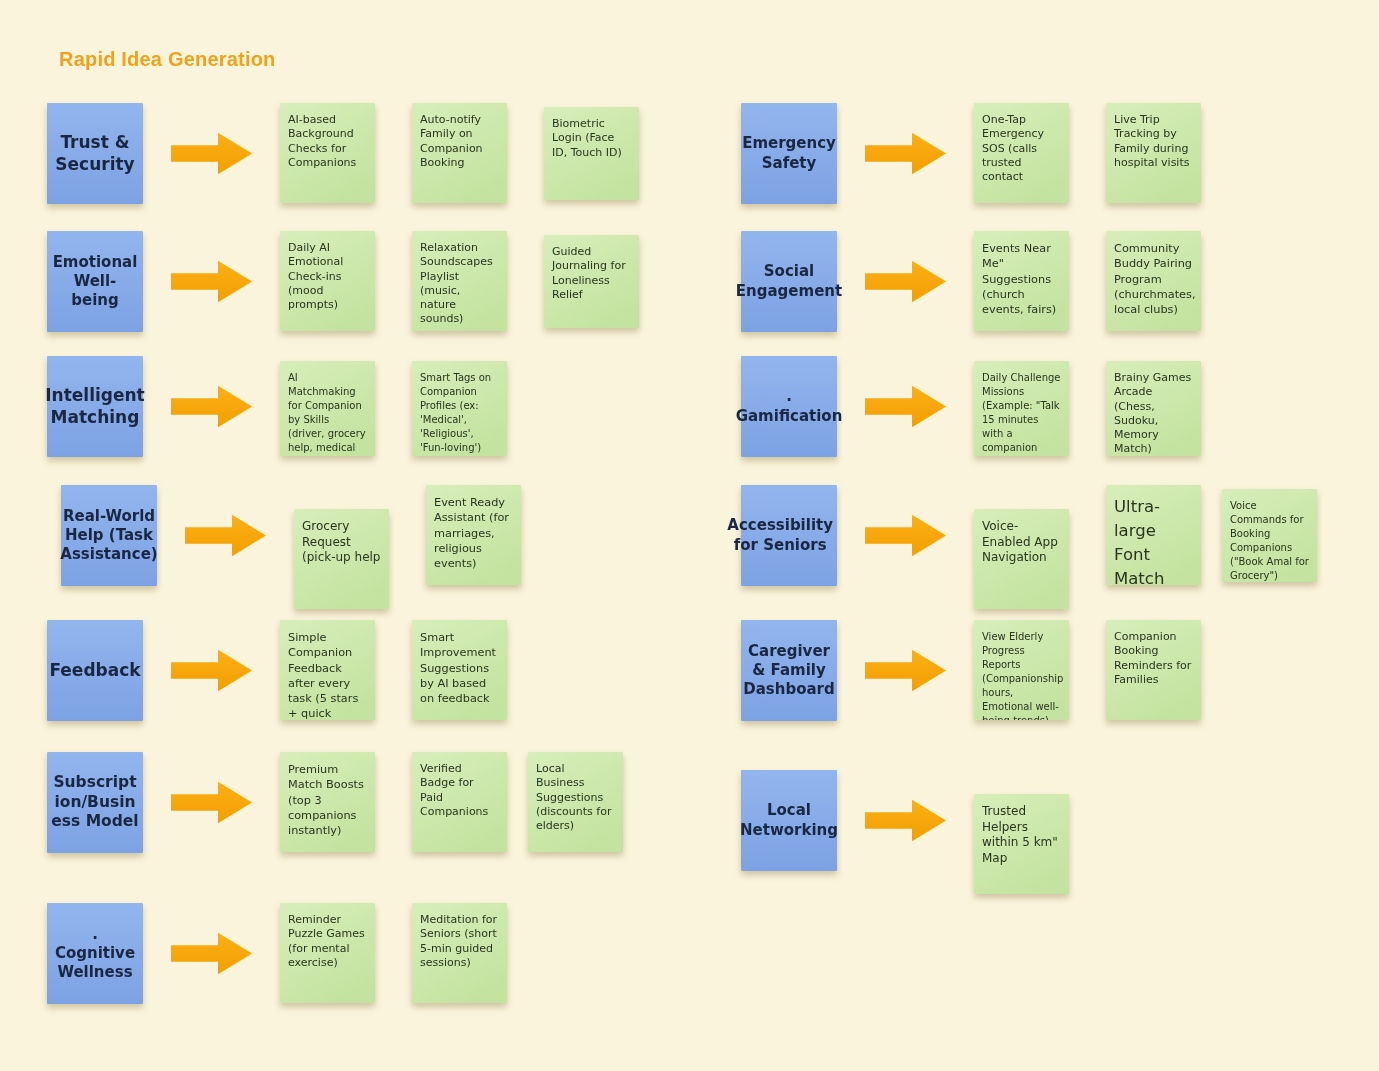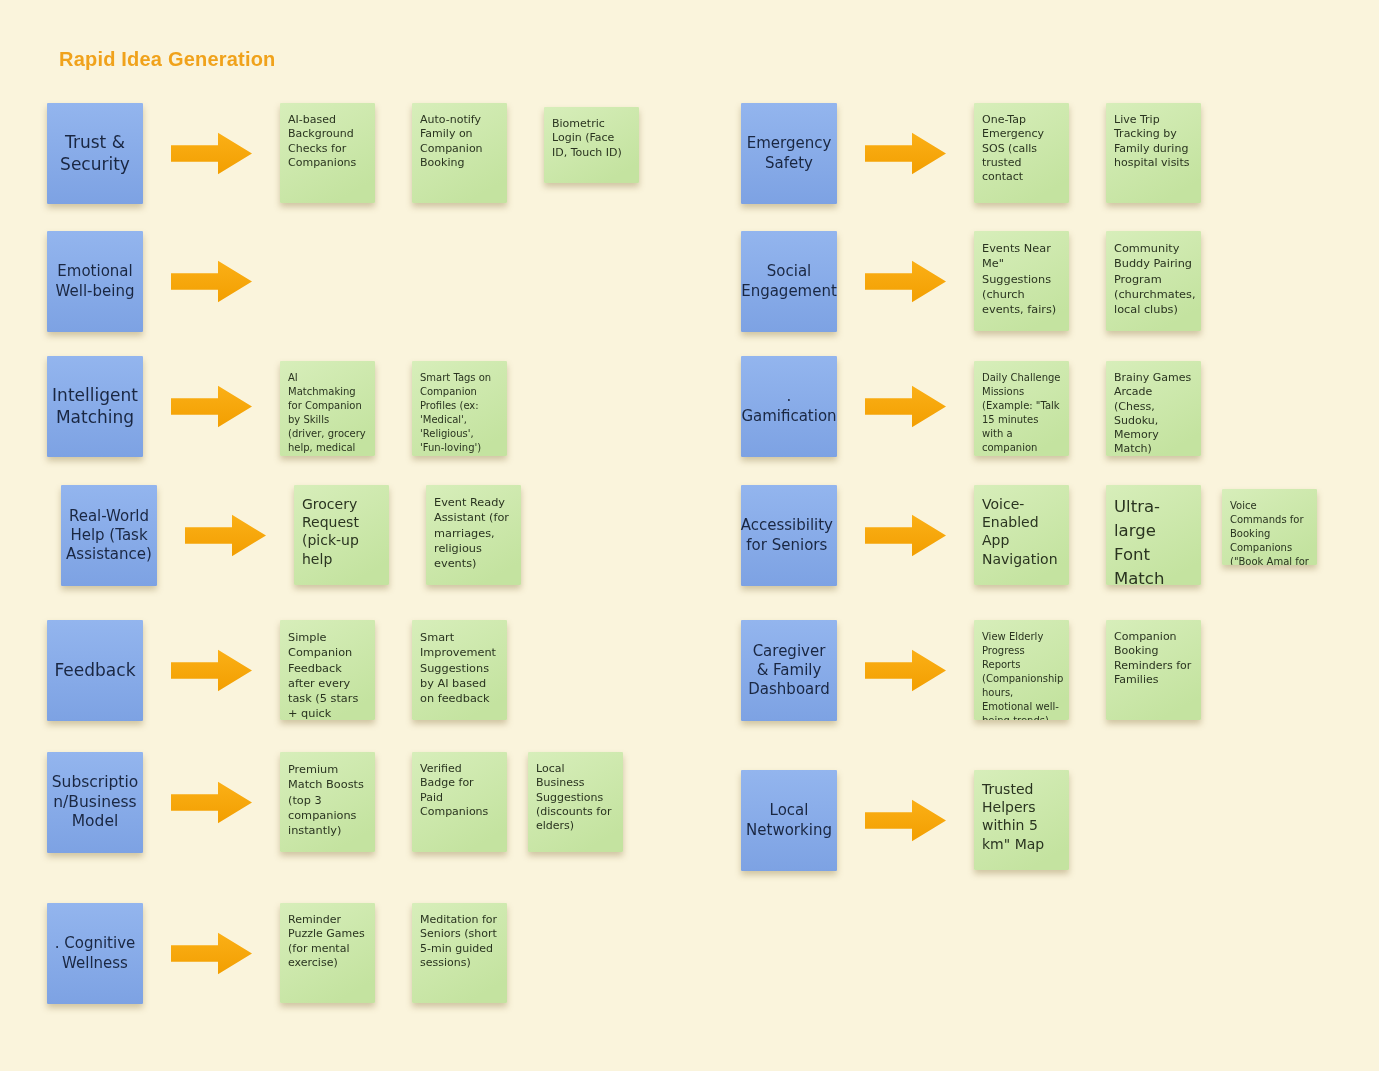--- a/index.html
+++ b/index.html
@@ -21,21 +21,21 @@
   .note{
     box-sizing:border-box;border-radius:1px;
     box-shadow:0 4px 6px rgba(130,110,55,.35);
   }
   .blue{
     flex:none;width:96px;height:101px;
     background:linear-gradient(180deg,#93b5ee 0%,#7da2e3 100%);
     color:#1a2742;
     display:flex;align-items:center;justify-content:center;
     text-align:center;font-size:15px;line-height:1.28;
-    padding:4px;white-space:pre-line;
+    padding:4px;white-space:pre-line;font-weight:bold;
   }
   .cat-lg{font-size:17px;}
   .cat-sm{font-size:15px;justify-content:flex-end;}
   .break-all{word-break:break-all;font-size:15.5px;}
   .arrow-wrap{
     flex:none;width:137px;height:101px;
     display:flex;align-items:center;justify-content:center;
   }
   .arrow{
     width:81px;height:44px;
@@ -47,24 +47,24 @@
     flex:none;width:95px;height:100px;
     background:linear-gradient(150deg,#d7eeba 0%,#c4e3a0 85%);
     color:#2a3420;
     padding:10px 8px;
     font-size:12.5px;line-height:1.3;
     overflow:hidden;
   }
   .fs-xs{font-size:10px;line-height:1.4;}
   .fs-s{font-size:11.3px;line-height:1.35;}
   .fs-m{font-size:11px;}
-  .fs-l{font-size:14px;}
+  .fs-l{font-size:12px;margin-top:24px;}
   .fs-xl{font-size:16.5px;line-height:1.45;}
   .down{margin-top:5px;height:95px;}
-  .down4{margin-top:4px;height:76px;}
+  .down4{margin-top:4px;height:93px;}
   .tuck{margin-left:-16px;}
 </style>
 </head>
 <body>
 
 <div class="board-title">Rapid Idea Generation</div>
 
 <div class="group" style="top:103px;left:47px">
   <div class="note blue cat-lg"><span>Trust &amp; Security</span></div>
   <div class="arrow-wrap">
@@ -75,20 +75,25 @@
     <div class="note green fs-m"><span>Auto-notify Family on Companion Booking</span></div>
     <div class="note green fs-m down4"><span>Biometric Login (Face ID, Touch ID)</span></div>
   </div>
 </div>
 
 <div class="group" style="top:231px;left:47px">
   <div class="note blue"><span>Emotional Well-being</span></div>
   <div class="arrow-wrap">
       <div class="arrow"></div>
     </div>
+  <div class="greens">
+    <div class="note green fs-m"><span>Daily AI Emotional Check-ins (mood prompts)</span></div>
+    <div class="note green fs-m"><span>Relaxation Soundscapes Playlist (music, nature sounds)</span></div>
+    <div class="note green fs-m down4"><span>Guided Journaling for Loneliness Relief</span></div>
+  </div>
 </div>
 
 <div class="group" style="top:356px;left:47px">
   <div class="note blue cat-lg"><span>Intelligent Matching</span></div>
   <div class="arrow-wrap">
       <div class="arrow"></div>
     </div>
   <div class="greens">
     <div class="note green fs-xs down"><span>AI Matchmaking for Companion by Skills (driver, grocery help, medical visit, talk buddy)</span></div>
     <div class="note green fs-xs down"><span>Smart Tags on Companion Profiles (ex: 'Medical', 'Religious', 'Fun-loving')</span></div>

